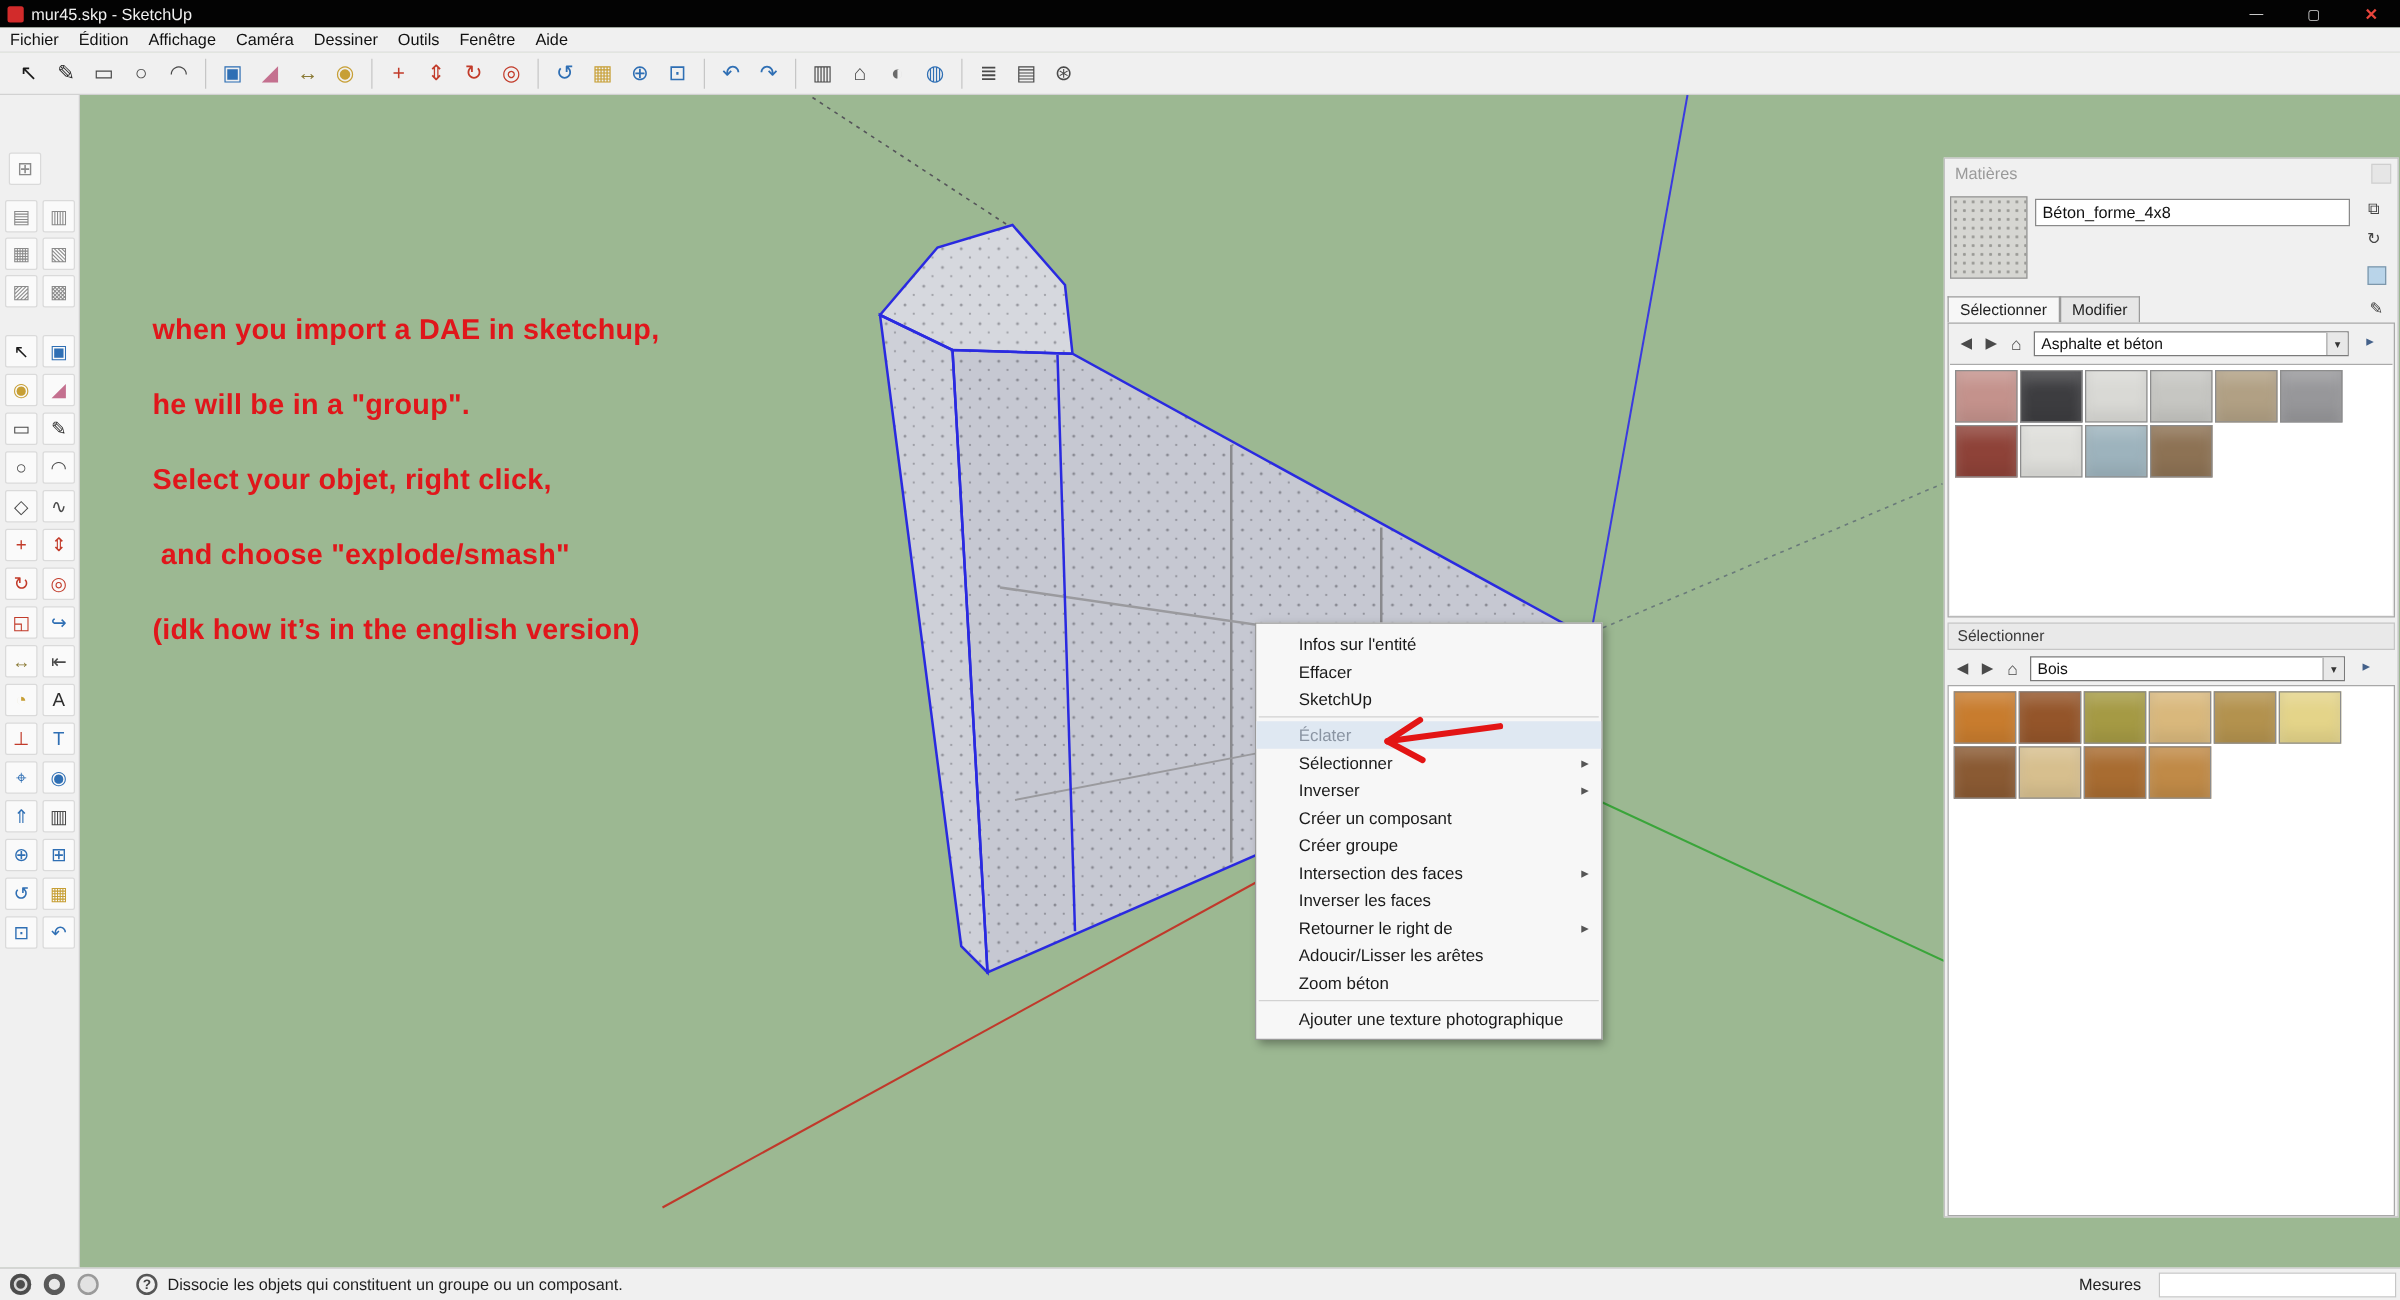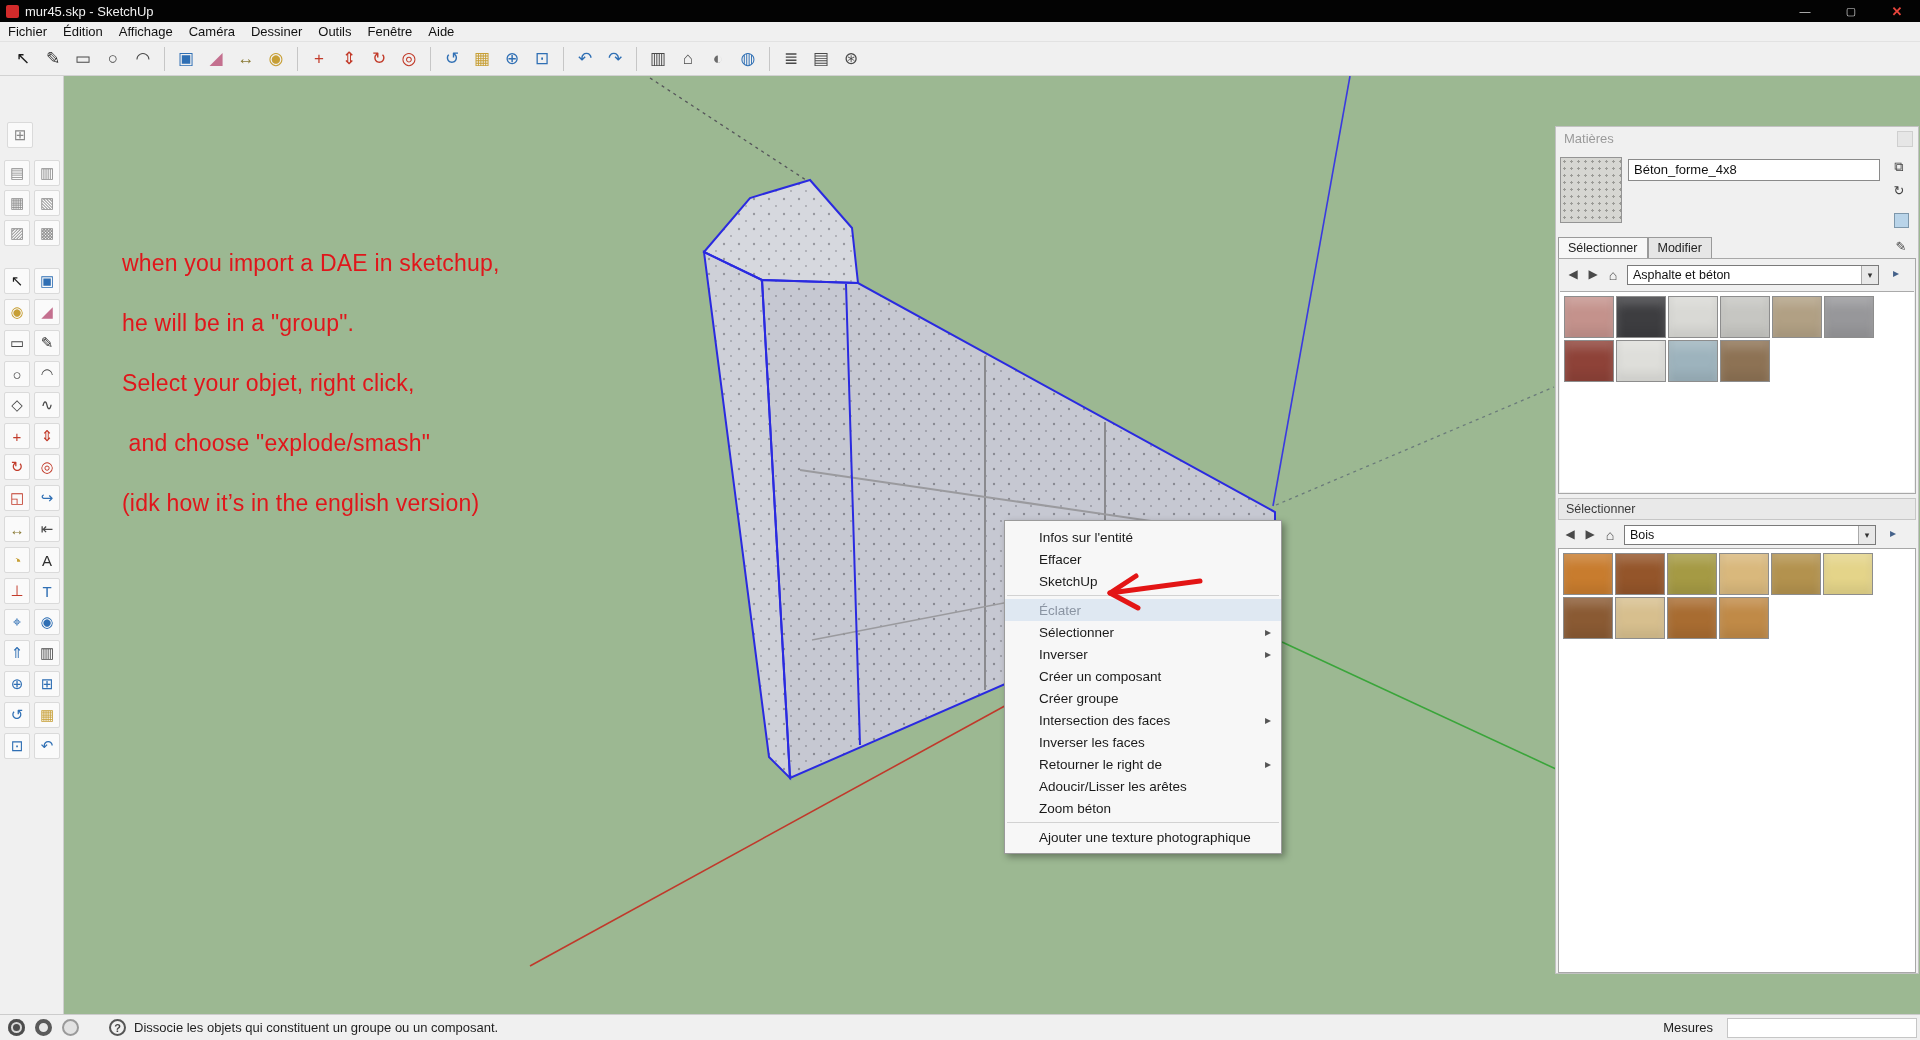--- a/index.html
+++ b/index.html
@@ -23,24 +23,24 @@
   
   .left-sidebar { position:absolute; left:0; top:76px; width:64px; bottom:26px; background:#f0f0f0; border-right:1px solid #cfcfcf; z-index:35; }
   .lt-icon { width:26px; height:26px; background:#fafafa; border:1px solid #dadada; border-radius:2px; display:flex; align-items:center; justify-content:center; font-size:15px; }
   .lt-single { position:absolute; left:7px; top:46px; }
   .lt-grid6 { position:absolute; left:4px; top:84px; display:grid; grid-template-columns:26px 26px; gap:4px; }
   .lt-palette { position:absolute; left:4px; top:192px; display:grid; grid-template-columns:28px 28px; gap:5px 2px; }
 
   
   .canvas { position:absolute; left:64px; top:76px; right:0; bottom:26px; background:#9cb892; z-index:1; overflow:hidden; }
   .canvas svg.scene { position:absolute; left:0; top:0; width:100%; height:100%; }
-  .note { position:absolute; left:58px; font-weight:400; font-size:23px; color:#e0161b; white-space:pre; letter-spacing:.2px; }
-
-  
-  .context-menu { position:absolute; left:1004px; top:520px; width:278px; background:#f7f7f7; border:1px solid #9a9a9a; box-shadow:3px 3px 7px rgba(0,0,0,.35); padding:5px 0; z-index:10; }
+  .note { position:absolute; left:58px; font-weight:700; font-size:23px; color:#e0161b; white-space:pre; letter-spacing:.2px; }
+
+  
+  .context-menu { position:absolute; left:1004px; top:498px; width:278px; background:#f7f7f7; border:1px solid #9a9a9a; box-shadow:3px 3px 7px rgba(0,0,0,.35); padding:5px 0; z-index:10; }
   .cm-item { height:22px; display:flex; align-items:center; padding:0 10px 0 34px; font-size:13.5px; color:#1a1a1a; }
   .cm-item.hl { background:#dfe8f2; color:#8a94a2; }
   .cm-arrow { margin-left:auto; font-size:12px; color:#555; }
   .cm-sep { height:1px; background:#d2d2d2; margin:3px 2px; }
 
   .arrow-overlay { position:absolute; left:1070px; top:563px; z-index:20; }
 
   
   .materials-panel { position:absolute; left:1555px; top:126px; width:364px; height:848px; background:#f0f0f0; border:1px solid #c2c2c2; z-index:5; }
   .mp-title { position:absolute; left:8px; top:4px; font-size:13px; color:#9a9a9a; }

